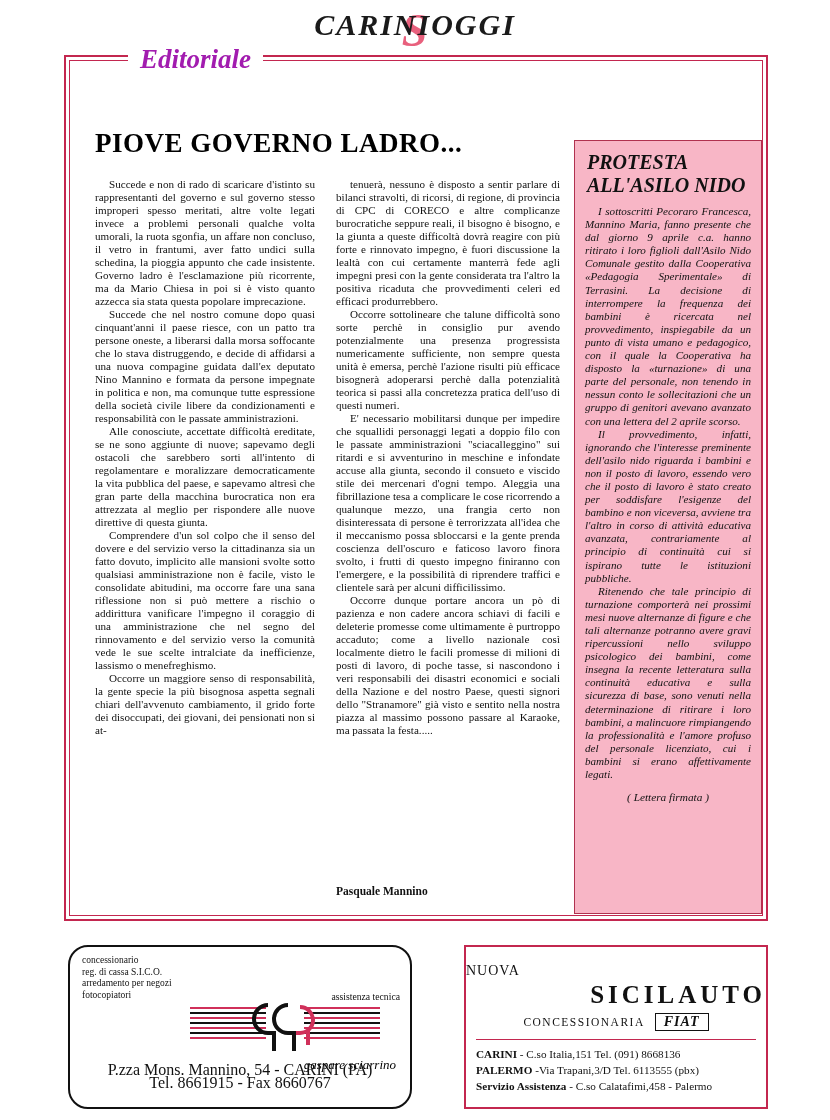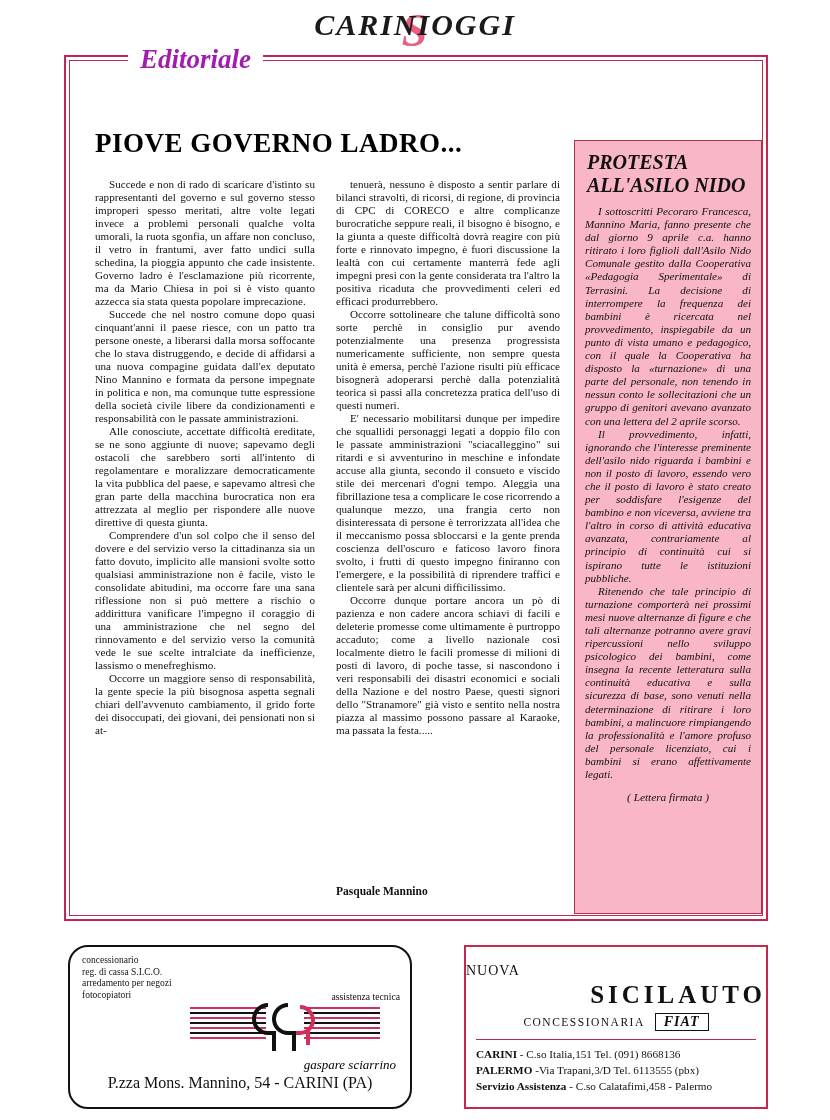--- a/index.html
+++ b/index.html
@@ -363,20 +363,21 @@
         <g fill="none" stroke="#d0305a" stroke-width="4">
           <path d="M58 14 a13 13 0 1 1 0 26 h-4"></path>
           <path d="M66 52 v-14"></path>
         </g>
       </svg>
     </div>
 
     <div class="brand">gaspare  sciarrino</div>
     <div class="addr">
       <div>P.zza Mons. Mannino, 54 - CARINI (PA)</div>
+      <div>Tel. 8661915 - Fax 8660767</div>
     </div>
   </div>
 
   <div class="ad-right">
     <div class="nuova">NUOVA</div>
     <div class="sicilauto">SICILAUTO</div>
     <div class="concess-row">
       <span class="concess">CONCESSIONARIA</span>
       <span class="fiat-badge">FIAT</span>
     </div>

